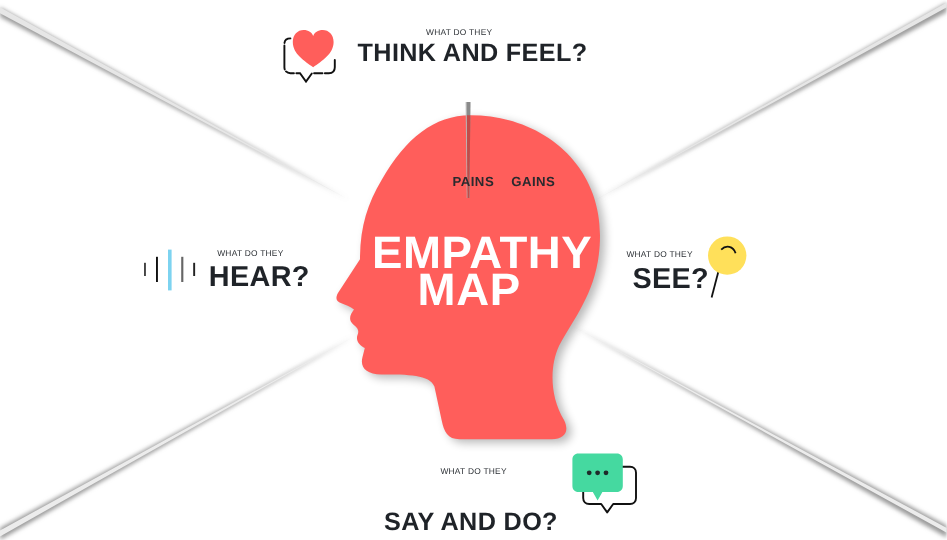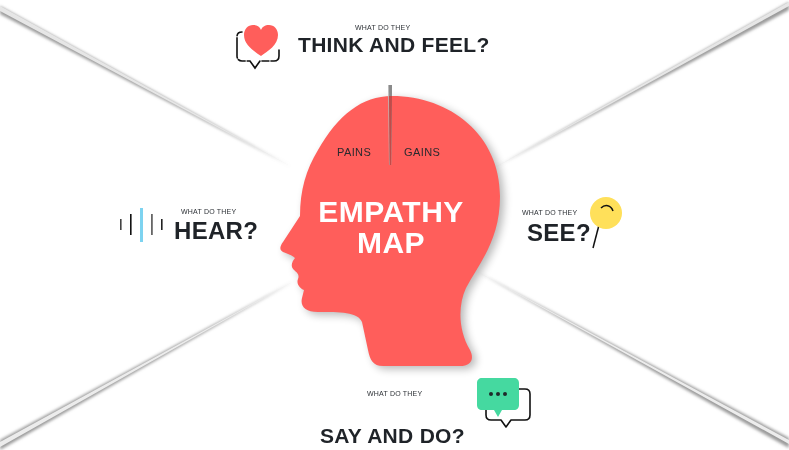--- a/index.html
+++ b/index.html
@@ -3,22 +3,22 @@
   <meta charset="utf-8">
   <style>
     html, body { margin: 0; padding: 0; background: #ffffff; }
     body { width: 789px; height: 450px; position: relative; overflow: hidden;
            font-family: "Liberation Sans", "DejaVu Sans", sans-serif; color: #1f2328; }
     .layer { position: absolute; left: 0; top: 0; width: 789px; height: 450px; }
     .label { position: absolute; }
     .sub { font-size: 7px; letter-spacing: 0.2px; color: #2d3136; text-transform: uppercase; white-space: nowrap; }
     .big { font-size: 21px; font-weight: bold; color: #1f2328; white-space: nowrap; letter-spacing: 0.3px; }
     .head-text { position: absolute; white-space: nowrap; }
-    .pg { font-size: 11px; font-weight: normal; color: #2a2a2e; letter-spacing: 0.4px; }
-    .title { font-size: 30px; font-weight: bold; color: #ffffff; text-align: center; line-height: 31px; letter-spacing: 0.5px; }
+    .pg { font-size: 11px; font-weight: bold; color: #2a2a2e; letter-spacing: 0.4px; margin-left: 40px; }
+    .title { font-size: 38px; font-weight: bold; color: #ffffff; text-align: center; line-height: 31px; letter-spacing: 0.5px; }
   </style>
 </head>
 <body>
 
 <svg class="layer" viewBox="0 0 789 450" xmlns="http://www.w3.org/2000/svg">
   <defs>
     <filter id="sh" x="-10%" y="-10%" width="120%" height="120%">
       <feGaussianBlur stdDeviation="1.6"></feGaussianBlur>
     </filter>
     <filter id="headsh" x="-20%" y="-20%" width="140%" height="140%">
@@ -85,21 +85,21 @@
            C 338 115, 362 96, 392 96 Z"></path>
 
   <g>
     <polygon points="388,85 392,85 391,165 389,165" fill="#b9b9b9"></polygon>
     <polygon points="389,85 392,85 391.2,165 390,165" fill="#8a8a8a"></polygon>
     <polygon points="389,96 392,96 391,165 389.5,165" fill="#c84441" opacity="0.9"></polygon>
   </g>
 </svg>
 
 <div class="head-text pg" style="left:337px; top:146px;">PAINS</div>
-<div class="head-text pg" style="left:404px; top:146px;">GAINS</div>
+<div class="head-text pg" style="left:386px; top:146px;">GAINS</div>
 <div class="head-text title" style="left:310px; top:196px; width:162px;">
   <div>EMPATHY</div>
   <div>MAP</div>
 </div>
 
 <div>
   <svg class="label" style="left:234px; top:20px;" width="54" height="52" viewBox="0 0 54 52">
     <path d="M8 12 C4 12 3 14 3 17 L3 36 C3 39 5 41 8 41 L16 41 L21 48 L26 41 L40 41 C44 41 45 39 45 36 L45 30" fill="none" stroke="#111" stroke-width="1.6" stroke-dasharray="7 2 20 2" stroke-linecap="round"></path>
     <path d="M27 36 C20 31 10 25 10 15 C10 9 14 5 19 5 C23 5 26 7 27 10 C28 7 31 5 35 5 C40 5 44 9 44 15 C44 25 34 31 27 36 Z" fill="#FF5E5B"></path>
   </svg>

